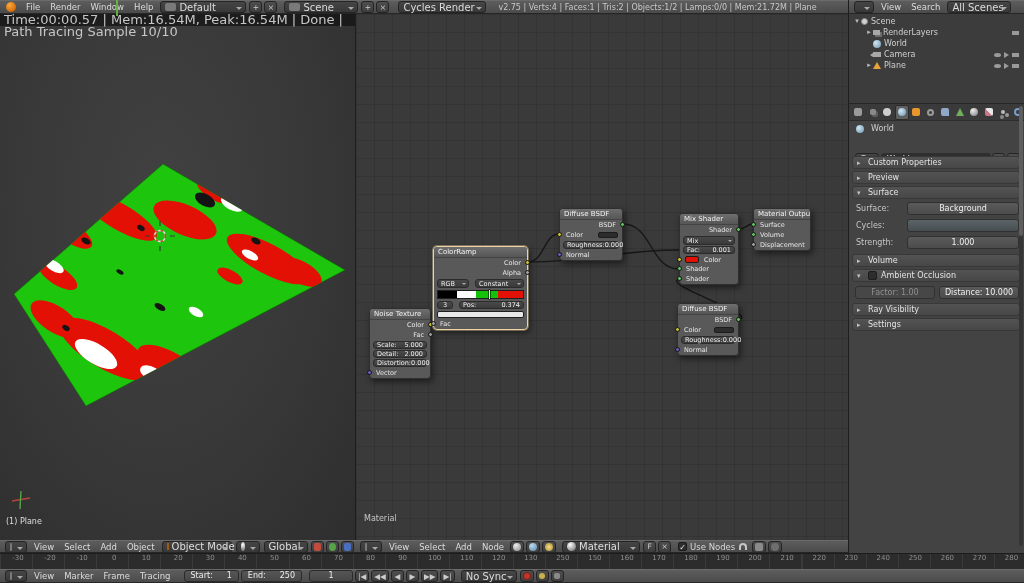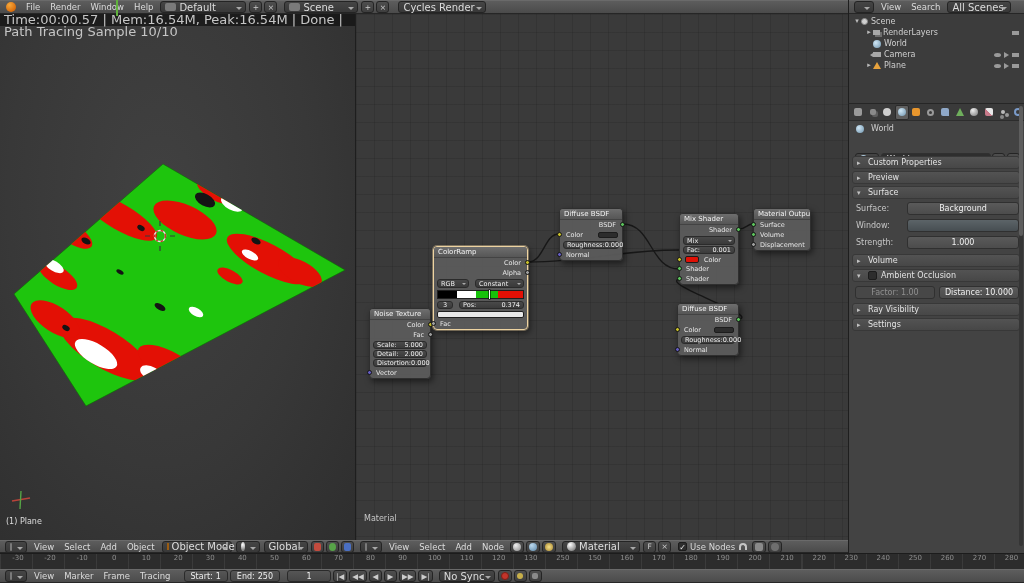--- a/index.html
+++ b/index.html
@@ -60,21 +60,21 @@
   .plabel{position:absolute;font-size:8px;color:#c6c6c6;line-height:13px}
   .pfield{position:absolute;height:13px;line-height:12px;background:linear-gradient(#5a5a5a,#4c4c4c);border:1px solid #303030;border-radius:3px;text-align:center;font-size:8px;color:#f0f0f0}
   .pfield.dark{background:#2e2e2e;text-align:left;padding-left:5px}
   .pfield.disabled{color:#8f8f8f;background:#474747}
   .chk{display:inline-block;width:9px;height:9px;background:#2d2d2d;border:1px solid #1c1c1c;border-radius:2px;text-align:center;line-height:9px;font-size:8px;color:#e6e6e6}
   
   .ruler{position:absolute;left:0;top:553px;width:1024px;height:16px;background:#2c2c2c;border-top:1px solid #1c1c1c;display:flex;align-items:flex-start;padding:0 0 1px 2px;background-image:repeating-linear-gradient(to right,rgba(255,255,255,.07) 0 1px,transparent 1px 32.06px)}
   .ruler span{flex:0 0 32.06px;font-size:7px;color:#8e8e8e;text-align:center}
   .cframe{position:absolute;left:116px;top:0;width:2px;height:16px;background:#61b33e}
   .tl{left:0;top:569px;width:1024px;height:14px}
-  .tfield{display:inline-flex;align-items:center;gap:3px;height:12px;background:linear-gradient(#565656,#474747);border:1px solid #2a2a2a;border-radius:3px;padding:0 6px;font-size:8px;color:#eee;margin:0 1px}
+  .tfield{display:inline-flex;gap:14px;height:12px;background:linear-gradient(#565656,#474747);border:1px solid #2a2a2a;border-radius:3px;padding:0 6px;font-size:8px;color:#eee;margin:0 1px}
   .magnet{display:inline-block;width:8px;height:7px;border:2px solid #c4c4c4;border-bottom:none;border-radius:5px 5px 0 0;margin:0 4px}
   .mic{display:inline-block;width:8px;height:8px;border-radius:2px}
   .rec{display:inline-block;width:8px;height:8px;border-radius:50%;background:#c2352b;border:1px solid #7e1d16}
   .sphere{display:inline-block;width:9px;height:9px;border-radius:50%;background:radial-gradient(circle at 35% 30%,#fff,#8a8a8a 75%);margin-right:3px}
   .cube{display:inline-block;width:7px;height:7px;background:#e8962d;border:1px solid #9a5c12;margin-right:3px}
 </style>
 </head>
 <body>
 
 <div class="root">
@@ -93,20 +93,21 @@
     <span class="btn">×</span>
     <span class="dd" style="width:74px;margin-left:6px">
         <span class="edicon"></span>
         <span>Scene</span>
       </span>
     <span class="btn">+</span>
     <span class="btn">×</span>
     <span class="dd" style="width:88px;margin-left:8px">
         <span>Cycles Render</span>
       </span>
+    <span style="margin-left:10px;font-size:8px;color:#c9c9c9">v2.75 | Verts:4 | Faces:1 | Tris:2 | Objects:1/2 | Lamps:0/0 | Mem:21.72M | Plane</span>
   </div>
 
   <div class="vp">
     <svg width="355" height="526" viewBox="0 0 355 526">
       <defs>
           <clipPath id="pc">
             <path d="M163,150 L345,256 L86,392 L14,280 Z"></path>
           </clipPath>
         </defs>
       <g>
@@ -434,21 +435,21 @@
       <span class="btn">F</span>
       <span class="btn">×</span>
     </div>
 
     <div class="phead" style="top:52px"><span class="ptri">▸</span><span>Custom Properties</span></div>
     <div class="phead" style="top:67px"><span class="ptri">▸</span><span>Preview</span></div>
     <div class="phead" style="top:82px"><span class="ptri">▾</span><span>Surface</span></div>
 
     <span class="plabel" style="left:7px;top:98px">Surface:</span>
     <span class="pfield" style="left:58px;top:98px;width:112px">Background</span>
-    <span class="plabel" style="left:7px;top:115px">Window:</span>
+    <span class="plabel" style="left:7px;top:115px">Cycles:</span>
     <span class="pfield" style="left:58px;top:115px;width:112px;background:linear-gradient(#5c6468,#474e52)"></span>
     <span class="plabel" style="left:7px;top:132px">Strength:</span>
     <span class="pfield" style="left:58px;top:132px;width:112px">1.000</span>
 
     <div class="phead" style="top:150px"><span class="ptri">▸</span><span>Volume</span></div>
 
     <div class="phead" style="top:165px"><span class="ptri">▾</span><span class="chk" style="vertical-align:-2px;margin-right:4px"></span><span>Ambient Occlusion</span></div>
     <span class="pfield disabled" style="left:6px;top:182px;width:80px"><span>Factor:</span> <span>1.00</span></span>
     <span class="pfield" style="left:90px;top:182px;width:80px"><span>Distance:</span> <span>10.000</span></span>
 

